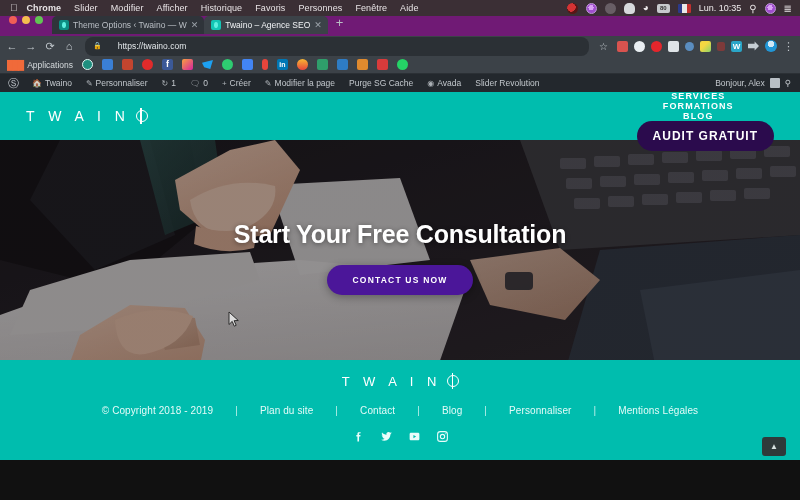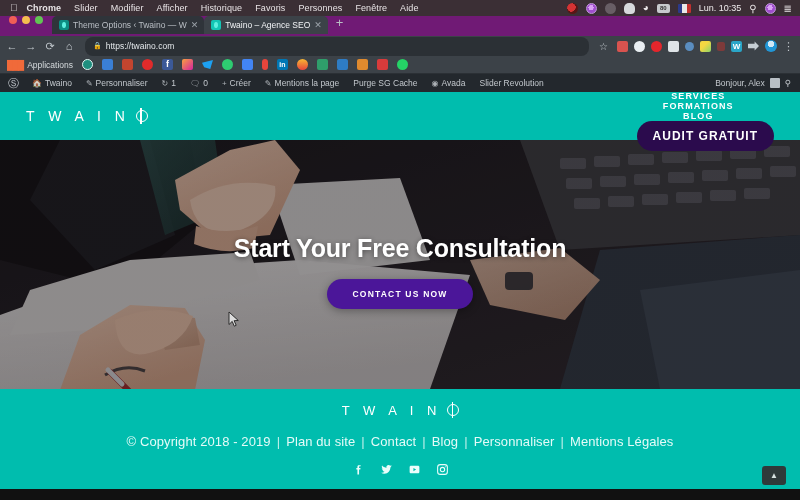--- a/index.html
+++ b/index.html
@@ -59,21 +59,21 @@
   .newtab { font-size: 13px; color: #b9bec4; padding: 0 0 3px 8px; line-height: 1; }
 
   
   .toolbar {
     height: 20px; background: #3c4248; display: flex; align-items: center;
     padding: 0 6px; gap: 7px; position: relative; z-index: 29;
   }
   .nav-ic { font-size: 11px; color: #c3c9ce; line-height: 1; width: 12px; text-align: center; }
   .omnibox {
     flex: 1; height: 19px; background: #2b3035; border-radius: 8px;
-    display: flex; align-items: center; padding: 0 8px; gap: 4px; margin: 0 3px;
+    display: flex; align-items: center; padding: 0 8px; gap: 16px; margin: 0 3px;
   }
   .lock { font-size: 7px; color: #c3c9ce; }
   .url { font-size: 8.5px; color: #e3e7ea; white-space: nowrap; }
   .ext-wrap { display: flex; align-items: center; gap: 6px; padding-left: 2px; }
   .ext { width: 11px; height: 11px; border-radius: 2px; flex: none; }
   .star-ic { color: #c3c9ce; font-size: 10px; }
   .kebab { color: #c3c9ce; font-size: 11px; letter-spacing: 0; line-height: 1; }
   .avatar-ic { width: 12px; height: 12px; border-radius: 50%;
                background: radial-gradient(circle at 50% 35%, #cfe8f7 0 32%, #2196d6 33% 100%); }
 
@@ -120,21 +120,21 @@
     color: #ffffff; font-size: 9px; letter-spacing: 1.1px; font-weight: bold;
     padding: 0 15px; white-space: nowrap;
   }
   .audit-btn {
     background: #2b0b4d; color: #ffffff; font-size: 12px; font-weight: bold;
     letter-spacing: 1px; padding: 8px 16px; border-radius: 16px; margin-left: 14px;
     white-space: nowrap;
   }
 
   
-  .hero { position: relative; height: 249px; overflow: hidden; background: #1c1a1c; }
+  .hero { position: relative; height: 220px; overflow: hidden; background: #1c1a1c; }
   .hero-photo { position: absolute; inset: 0; }
   .hero-overlay { position: absolute; inset: 0; background: rgba(18,16,18,.34); }
   .hero-inner {
     position: relative; z-index: 3; height: 100%;
     display: flex; flex-direction: column; align-items: center; justify-content: center;
     padding-top: 14px;
   }
   .hero-title {
     color: #fff; font-size: 25px; font-weight: bold; letter-spacing: -.2px;
     text-shadow: 0 1px 5px rgba(0,0,0,.45); margin-bottom: 16px; text-align: center;
@@ -149,22 +149,22 @@
     box-shadow: 0 2px 9px rgba(0,0,0,.32);
   }
 
   
   .footer {
     height: 100px; background: #00bdae; display: flex; flex-direction: column;
     align-items: center; padding-top: 14px; position: relative;
   }
   .footer-logo { display: flex; align-items: center; gap: 7px; color: #fff;
                  font-size: 13px; letter-spacing: 5px; font-weight: 300; }
-  .footer-links { margin-top: 16px; font-size: 13px; color: #e4fbf8; letter-spacing: .1px;
-                  display: flex; align-items: center; gap: 0; white-space: nowrap; }
+  .footer-links { margin-top: 16px; font-size: 10px; color: #e4fbf8; letter-spacing: .1px;
+                  display: flex; align-items: center; gap: 16px; white-space: nowrap; }
   .footer-links span { padding: 0 3px; }
   .sep { color: #bdf0ea; }
   .socials { margin-top: 14px; display: flex; align-items: center; gap: 15px; }
   .soc { width: 13px; height: 13px; color: #eafdfb; font-size: 11px; line-height: 13px;
          text-align: center; }
   .soc svg { display: block; }
   .totop {
     position: absolute; right: 14px; bottom: 4px; width: 24px; height: 19px;
     background: #2f3a3a; border-radius: 3px; display: flex; align-items: center;
     justify-content: center; color: #d7e2e0; font-size: 8px;
@@ -287,21 +287,21 @@
     <span class="wp-item">
       <span class="wp-ic">🗨</span>
       <span>0</span>
     </span>
     <span class="wp-item">
       <span class="wp-ic">+</span>
       <span>Créer</span>
     </span>
     <span class="wp-item">
       <span class="wp-ic">✎</span>
-      <span>Mentions la page</span>
+      <span>Modifier la page</span>
     </span>
     <span class="wp-item">Purge SG Cache</span>
     <span class="wp-item">
       <span class="wp-ic">◉</span>
       <span>Avada</span>
     </span>
     <span class="wp-item">Slider Revolution</span>
     <span class="wp-right">
       <span>Bonjour, Alex</span>
       <span class="wp-av"></span>

